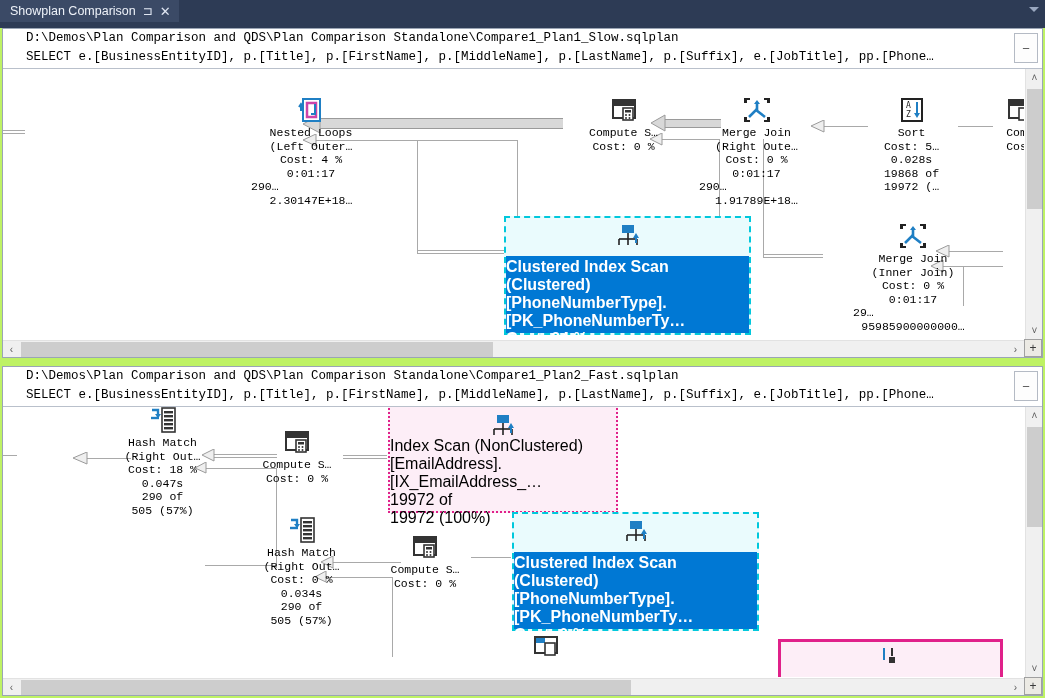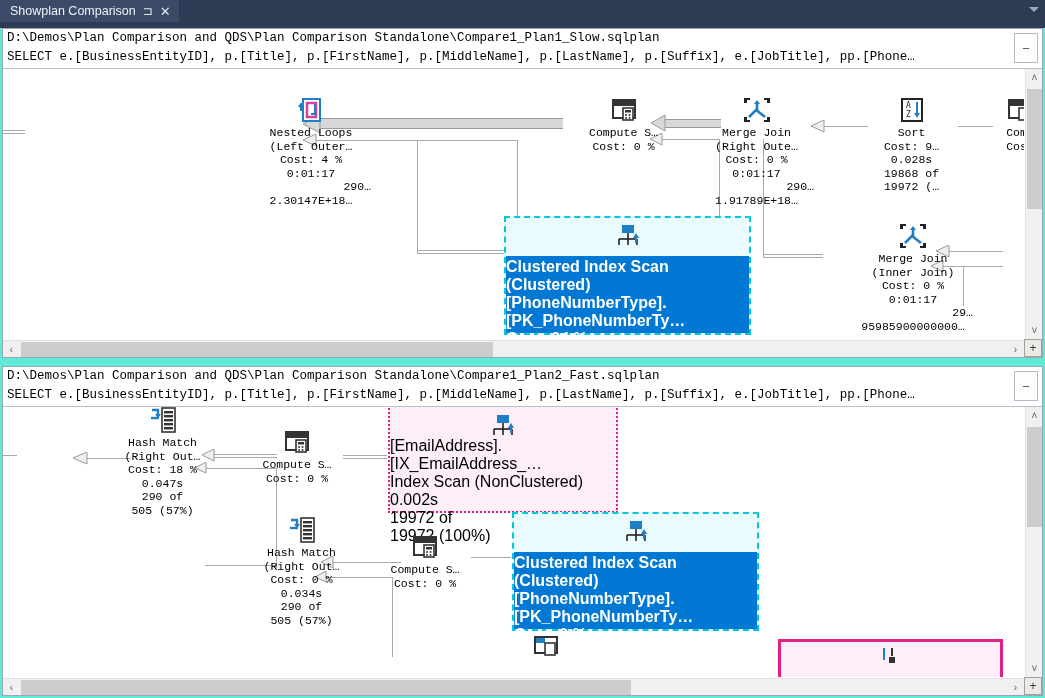--- a/index.html
+++ b/index.html
@@ -3,21 +3,21 @@
 <meta charset="utf-8">
 <style>
   * { box-sizing: border-box; }
   html, body {
     margin: 0; padding: 0;
     width: 1045px; height: 698px;
     overflow: hidden;
     font-family: "Liberation Sans", sans-serif;
     background: #ffffff;
   }
-  #app { position: relative; width: 1045px; height: 698px; background: #5eead4; }
+  #app { position: relative; width: 1045px; height: 698px; background: #bef264; }
 
   
   .titlebar {
     position: absolute; left: 0; top: 0; width: 1045px; height: 22px;
     background: #2d3b55;
   }
   .tab {
     position: absolute; left: 0; top: 0; height: 22px;
     background: #3b4a66; color: #e9eef7;
     display: flex; align-items: center; gap: 7px;
@@ -49,21 +49,21 @@
 
   .pane-header {
     position: relative; height: 40px;
     border-bottom: 1px solid #b9c0cb;
     background: #ffffff;
   }
   .pane-header .line {
     font-family: "Liberation Mono", monospace;
     font-size: 12.5px; color: #000;
     white-space: nowrap; overflow: hidden;
-    padding-left: 4px; line-height: 19px;
+    padding-left: 23px; line-height: 19px;
   }
   .hdr-btn {
     position: absolute; right: 4px; top: 4px;
     width: 24px; height: 30px;
     border: 1px solid #b4bac4; background: #fdfdfd;
     display: flex; align-items: center; justify-content: center;
     color: #555; font-size: 13px; line-height: 1;
   }
 
   
@@ -121,21 +121,21 @@
   .node .icon {
     margin: 0 auto 1px auto;
     width: 32px; height: 30px;
     display: flex; align-items: center; justify-content: center;
   }
   .node .lbl {
     font-family: "Liberation Mono", monospace;
     font-size: 11.5px; line-height: 13.5px;
     color: #000; white-space: nowrap;
   }
-  .node .lbl.r { text-align: right; }
+  .node .lbl.r { text-align: left; }
   .node .lbl.c { }
 
   
   .hl-box {
     position: absolute;
     border: 2px dashed #00c8dc;
     background: #eafbfd;
   }
   .hl-inner {
     position: absolute; left: 0; right: 0;
@@ -304,21 +304,21 @@
           <div class="icon">
             <svg width="26" height="26" viewBox="0 0 26 26">
               <rect x="3" y="2" width="20" height="22" fill="#fff" stroke="#222" stroke-width="2"></rect>
               <text x="7" y="11" font-size="8" font-family="monospace" fill="#222">A</text>
               <text x="7" y="20" font-size="8" font-family="monospace" fill="#222">Z</text>
               <path d="M18 5 L18 19" stroke="#1f7fc4" stroke-width="2"></path>
               <path d="M15 16 L18 21 L21 16" fill="#1f7fc4"></path>
             </svg>
           </div>
           <div class="lbl c">Sort</div>
-          <div class="lbl c">Cost: 9…</div>
+          <div class="lbl c">Cost: 5…</div>
           <div class="lbl c">0.028s</div>
           <div class="lbl c">19868 of</div>
           <div class="lbl c">19972 (…</div>
         </div>
 
         <div class="node" style="left:982px; top:26px; width:70px;">
           <div class="icon">
             <svg width="26" height="24" viewBox="0 0 26 24">
               <rect x="2" y="2" width="22" height="18" fill="#fff" stroke="#333" stroke-width="2"></rect>
               <rect x="3" y="3" width="20" height="5" fill="#333"></rect>
@@ -472,23 +472,22 @@
           <div style="display:flex; justify-content:center; padding-top:8px;">
             <svg width="28" height="26" viewBox="0 0 28 26">
               <path d="M5 18 L5 24 M14 18 L14 24 M23 18 L23 24" stroke="#222" stroke-width="1.6"></path>
               <path d="M5 18 L23 18" stroke="#222" stroke-width="1.6"></path>
               <path d="M14 18 L14 8" stroke="#222" stroke-width="1.6"></path>
               <path d="M8 4 L20 4 L20 12 L8 12 Z" fill="#1f7fc4"></path>
               <path d="M22 14 L22 22" stroke="#1f7fc4" stroke-width="2"></path>
               <path d="M19 17 L22 12 L25 17" fill="#1f7fc4"></path>
             </svg>
           </div>
+          <div class="lbl c">Index Scan (NonClustered)</div>
           <div class="lbl c">[EmailAddress].[IX_EmailAddress_…</div>
-          <div class="lbl c">Index Scan (NonClustered)</div>
-          <div class="lbl c">0.002s</div>
           <div class="lbl c">19972 of</div>
           <div class="lbl c">19972 (100%)</div>
         </div>
 
         <div class="node" style="left:246px; top:108px; width:105px;">
           <div class="icon">
             <svg width="28" height="28" viewBox="0 0 28 28">
               <rect x="13" y="2" width="13" height="24" fill="#fff" stroke="#333" stroke-width="1.6"></rect>
               <rect x="15" y="5" width="9" height="2.4" fill="#333"></rect>
               <rect x="15" y="9" width="9" height="2.4" fill="#333"></rect>

